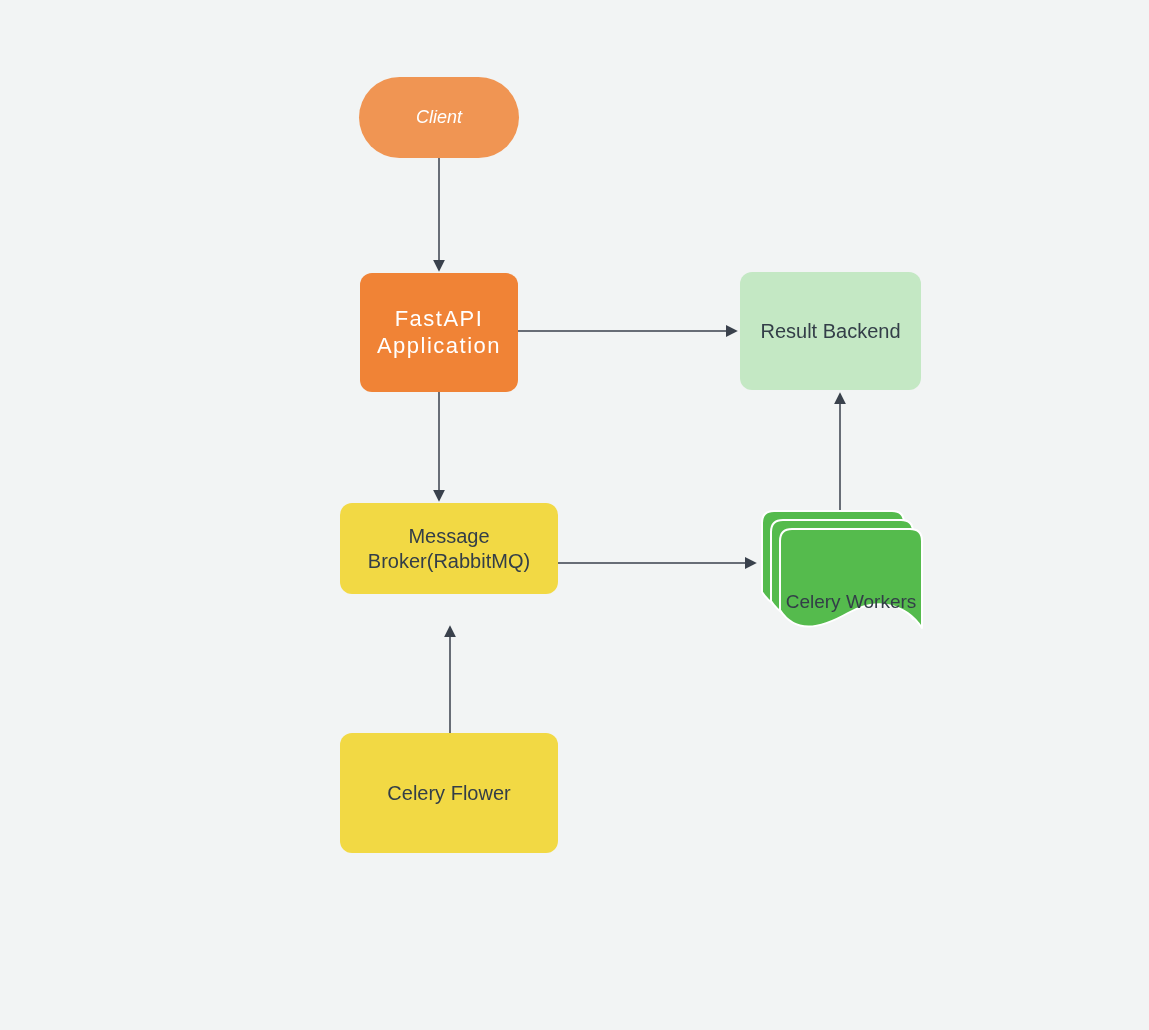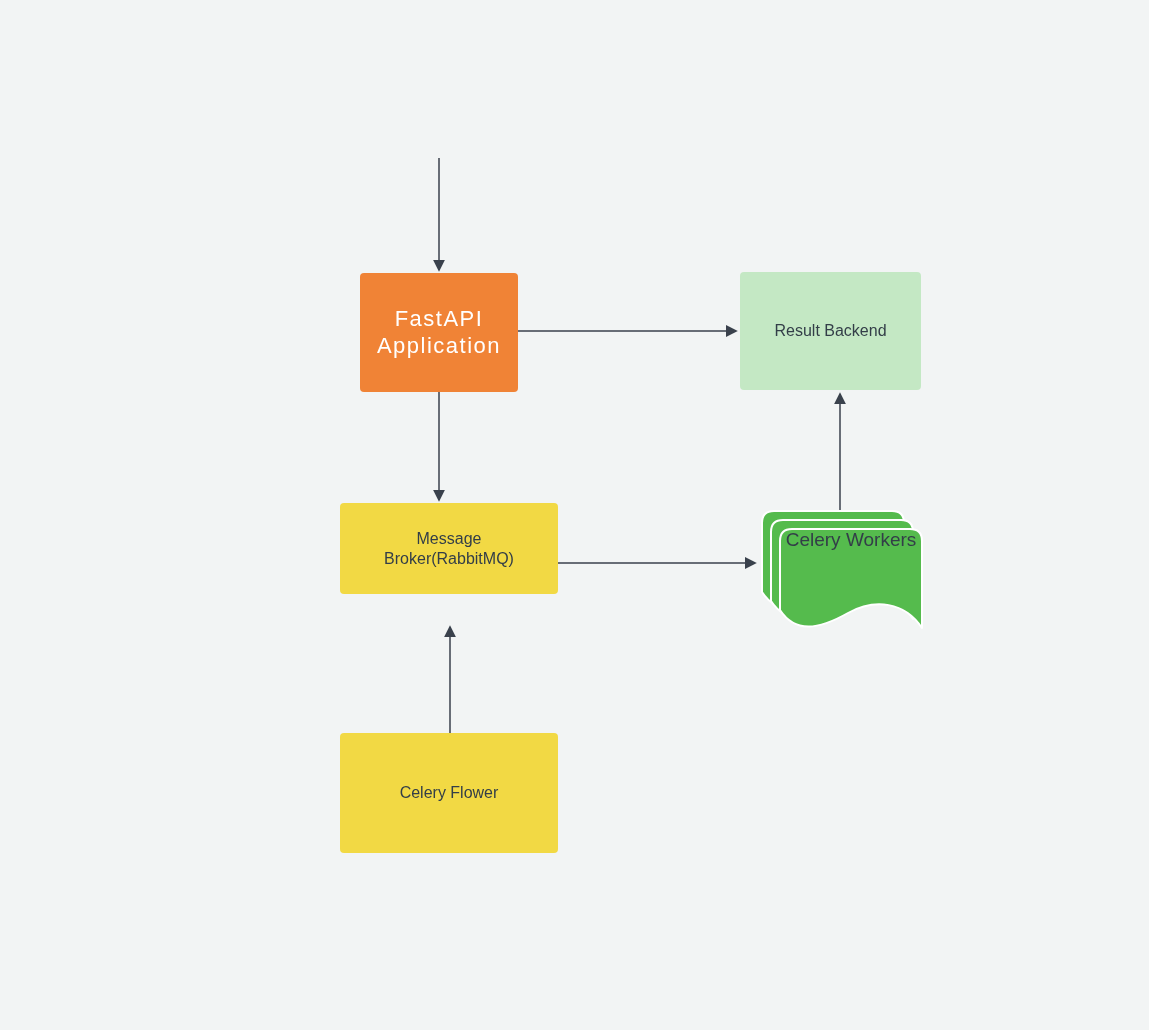--- a/index.html
+++ b/index.html
@@ -31,26 +31,26 @@
     display: flex;
     align-items: center;
     justify-content: center;
     text-align: center;
     color: #333E48;
   }
   .node .label {
     display: block;
     width: 100%;
     padding: 0 10px;
-    font-size: 16px;
+    font-size: 20px;
     line-height: 1.25;
     color: inherit;
   }
   .stadium { border-radius: 41px; }
-  .rounded { border-radius: 4px; }
+  .rounded { border-radius: 12px; }
   .node-client .label {
     font-style: italic;
     font-size: 18px;
   }
   .node-fastapi .label {
     font-size: 22px;
     letter-spacing: 1.5px;
     font-weight: 400;
     line-height: 1.2;
   }
@@ -58,21 +58,21 @@
     position: absolute;
     left: 760px; top: 509px;
     width: 164px; height: 124px;
   }
   .workers-shape svg { display: block; }
   .workers-label {
     position: absolute;
     left: 780px; top: 529px;
     width: 142px; height: 84px;
     display: flex;
-    align-items: flex-start;
+    align-items: flex-end;
     justify-content: center;
     text-align: center;
     font-size: 19px;
   }
 </style>
 </head>
 <body>
 
 <div class="canvas">
 
@@ -95,20 +95,23 @@
       <line x1="558" y1="563" x2="755" y2="563" marker-end="url(#arrowhead)"></line>
     </g>
     <g>
       <line x1="840" y1="512" x2="840" y2="394" marker-end="url(#arrowhead)"></line>
     </g>
     <g>
       <line x1="450" y1="733" x2="450" y2="627" marker-end="url(#arrowhead)"></line>
     </g>
   </svg>
 
+  <div class="node stadium node-client" style="left: 359px; top: 77px; width: 160px; height: 81px; background-color: rgb(240, 149, 83); color: rgb(255, 255, 255);">
+    <span class="label">Client</span>
+  </div>
 
   <div class="node rounded node-fastapi" style="left: 360px; top: 273px; width: 158px; height: 119px; background-color: rgb(240, 131, 54); color: rgb(255, 255, 255);">
     <span class="label">FastAPI Application</span>
   </div>
 
   <div class="node rounded" style="left: 740px; top: 272px; width: 181px; height: 118px; background-color: rgb(196, 232, 196); color: rgb(51, 62, 72);">
     <span class="label">Result Backend</span>
   </div>
 
   <div class="node rounded" style="left: 340px; top: 503px; width: 218px; height: 91px; background-color: rgb(242, 217, 68); color: rgb(51, 62, 72);">

